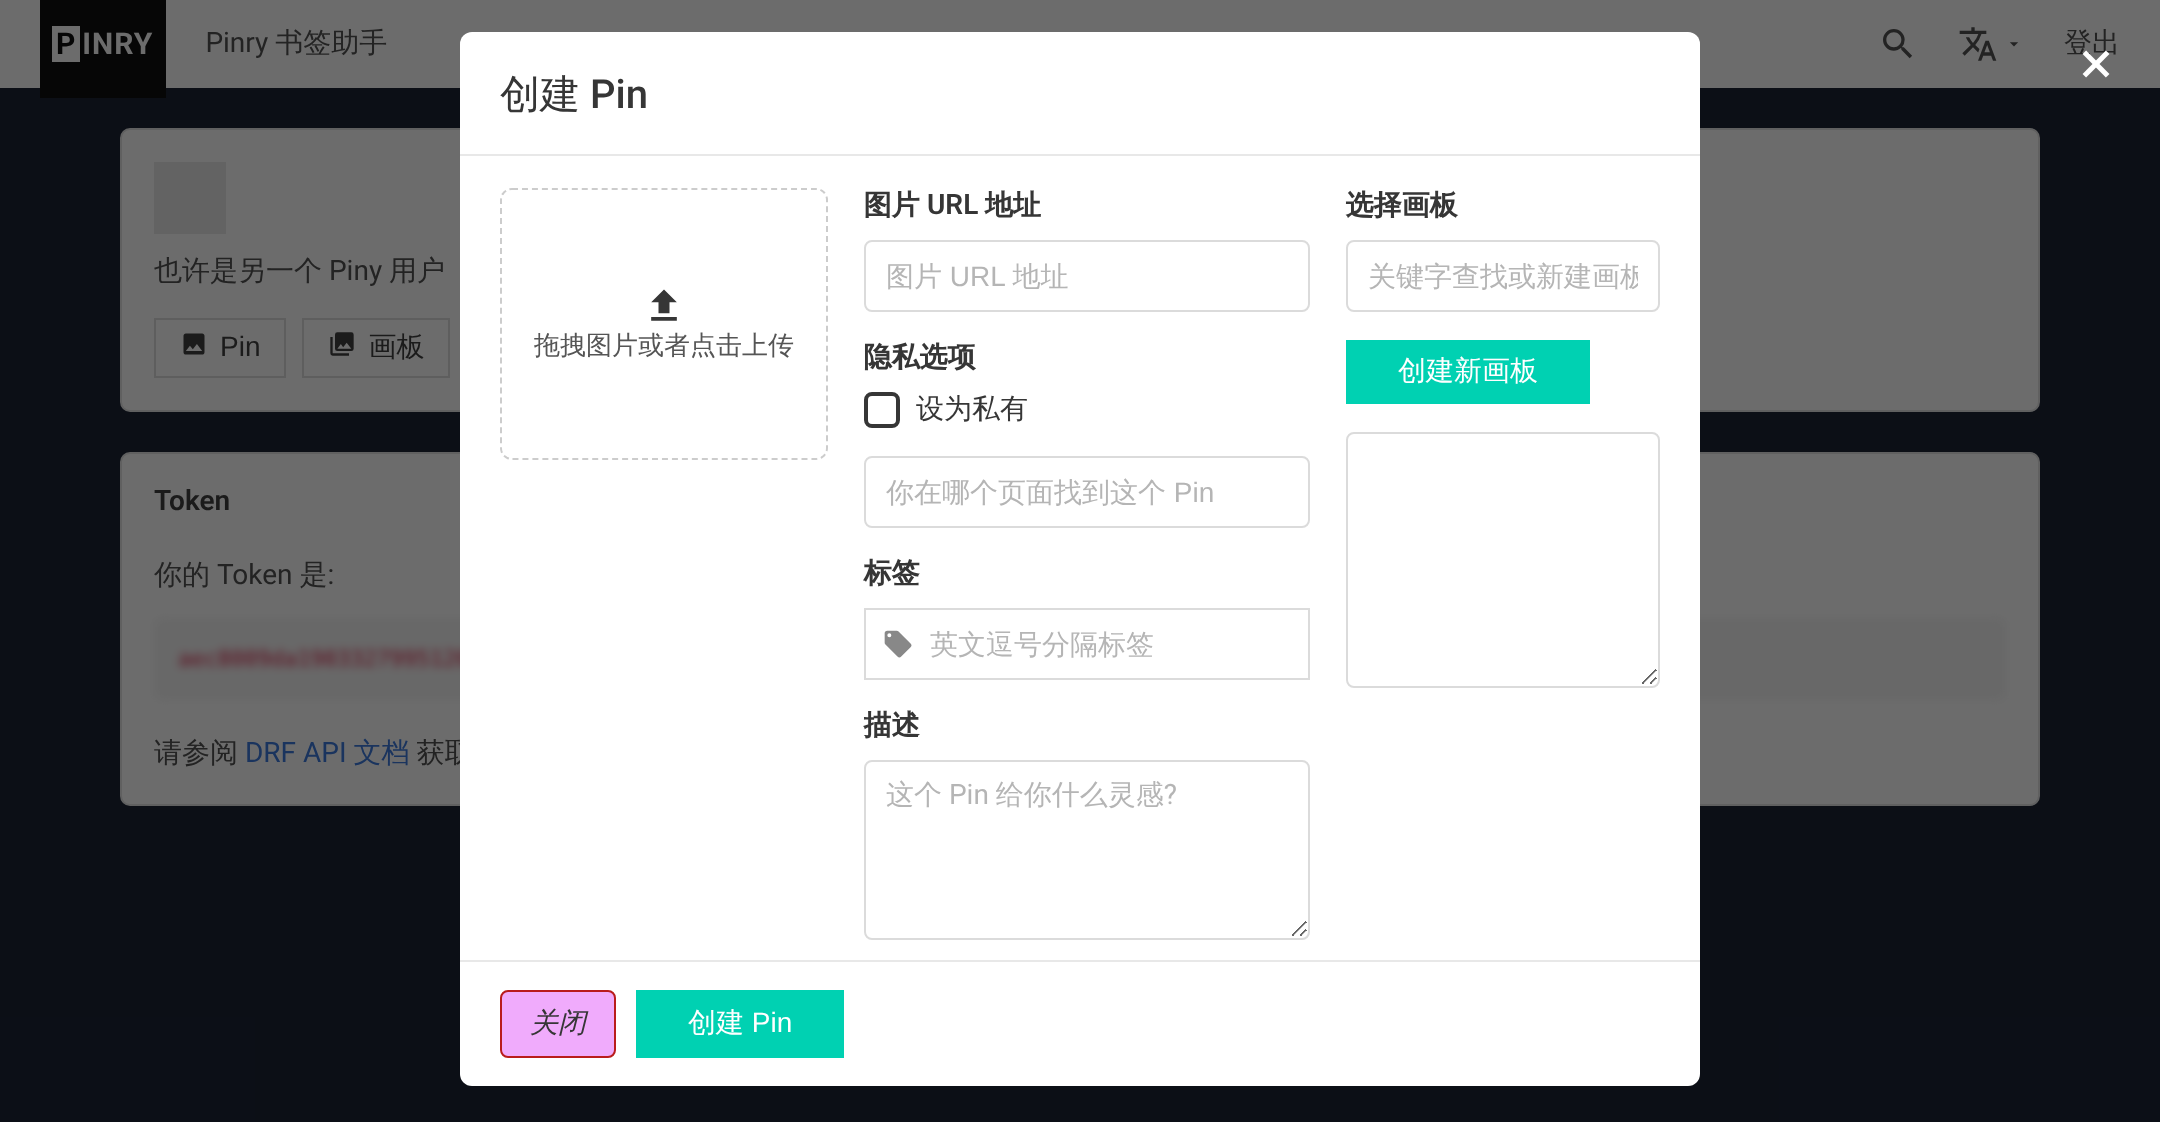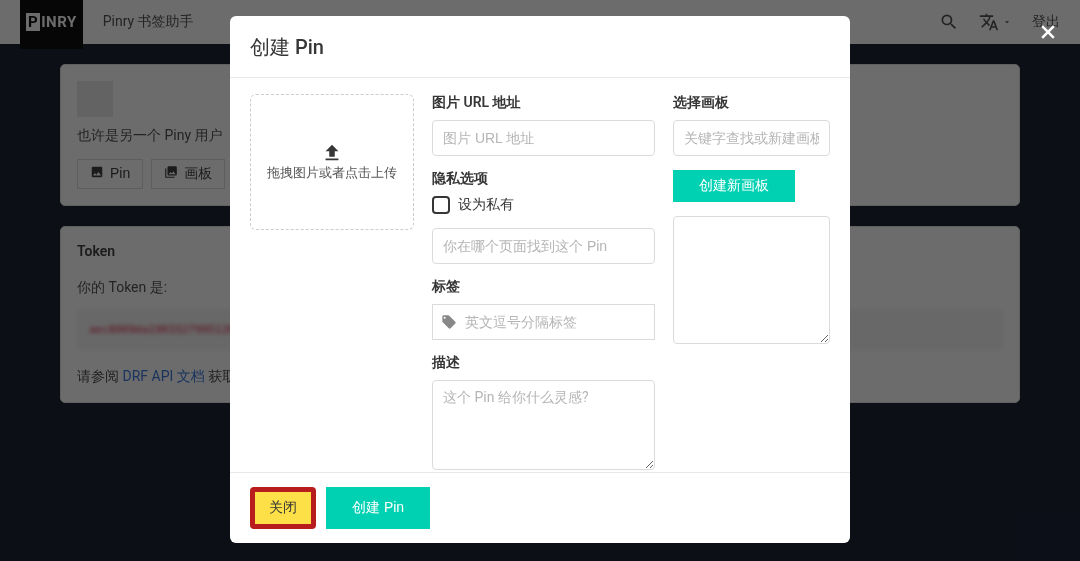--- a/index.html
+++ b/index.html
@@ -147,22 +147,22 @@
     }
     .textarea::placeholder { color: #b5b5b5; }
     .desc-area { height: 90px; }
     .board-area { height: 128px; }
 
     .btn-primary {
       background: #00d1b2; color: #fff; border: none;
       border-radius: 0; padding: 7px 26px; font-size: 14px; cursor: pointer;
     }
     .btn-secondary {
-      background: #fde047; color: #363636; border: 5px solid #b91c1c;
-      border-radius: 4px; padding: 7px 14px; font-size: 14px; cursor: pointer;
+      background: #f0abfc; color: #363636; border: 1px solid #b91c1c;
+      border-radius: 4px; padding: 7px 14px; font-size: 14px; cursor: pointer; font-style: italic;
     }
 
     .modal-footer {
       padding: 14px 20px;
       border-top: 1px solid #e8e8e8;
       display: flex; gap: 10px;
     }
 
     .close-x {
       position: absolute;

